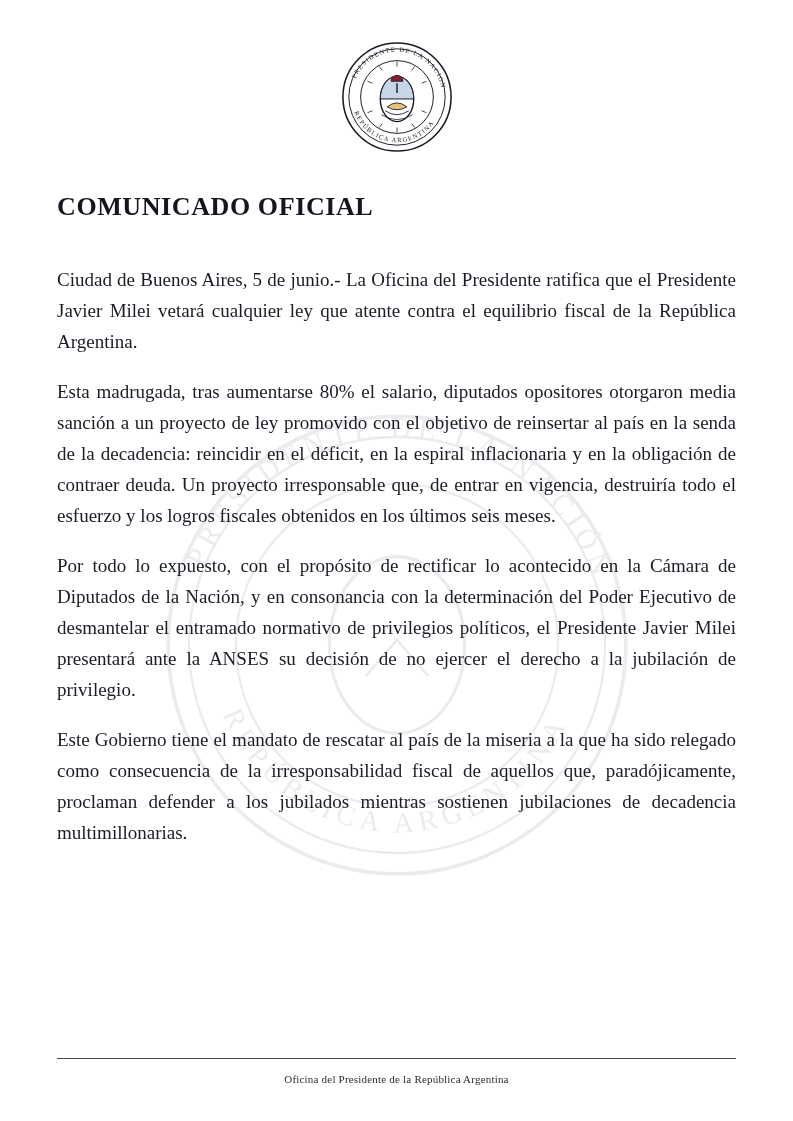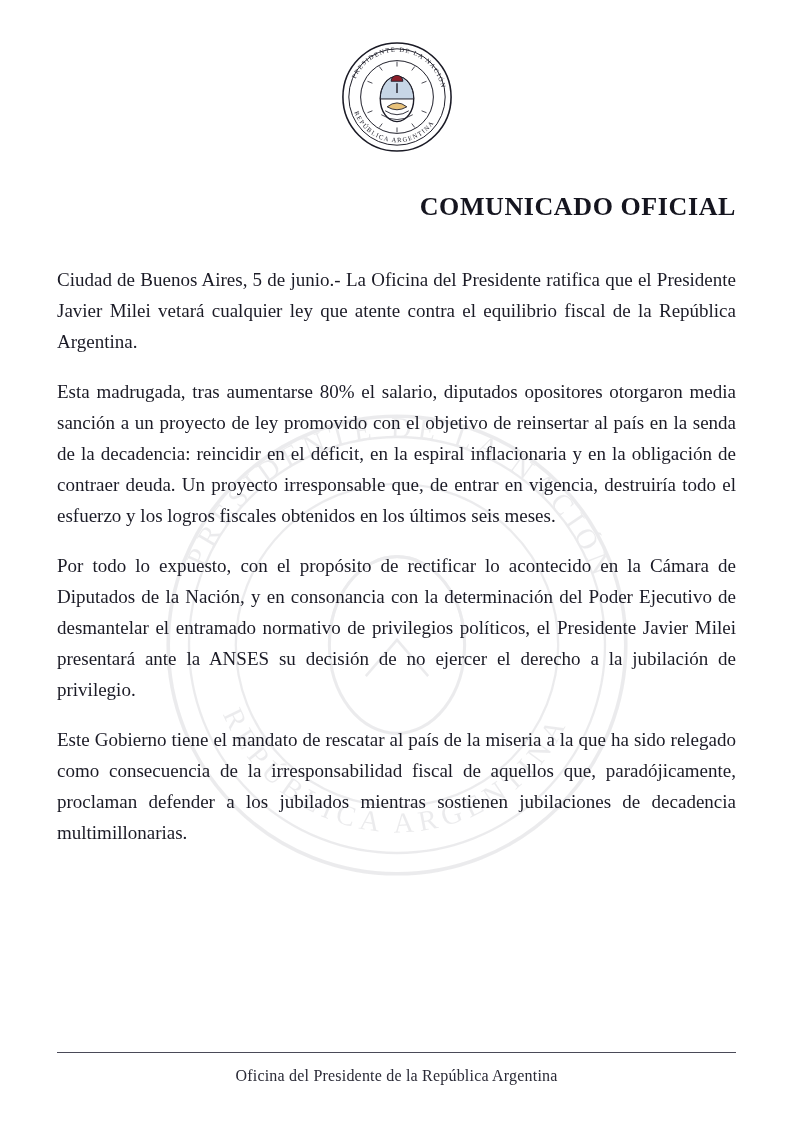--- a/index.html
+++ b/index.html
@@ -41,21 +41,21 @@
     display: flex;
     justify-content: center;
     padding-top: 38px;
   }
   .crest {
     width: 118px;
     height: 118px;
   }
 
   .doc-title {
-    text-align: right;
+    text-align: left;
     font-size: 26px;
     font-weight: bold;
     letter-spacing: 0.6px;
     margin-top: 36px;
     color: #15151f;
     font-family: "Liberation Serif", "DejaVu Serif", serif;
   }
 
   .body-copy {
     margin-top: 42px;
@@ -76,21 +76,21 @@
     bottom: 36px;
     z-index: 1;
   }
   .footer-rule {
     height: 1px;
     background: #4a4a58;
     margin-bottom: 14px;
   }
   .footer-text {
     text-align: center;
-    font-size: 16px;
+    font-size: 11px;
     color: #2a2a36;
     letter-spacing: 0.2px;
   }
 </style>
 </head>
 <body>
 
 <div class="watermark">
   <svg viewBox="0 0 200 200" width="520" height="520" xmlns="http://www.w3.org/2000/svg">
     <defs>

